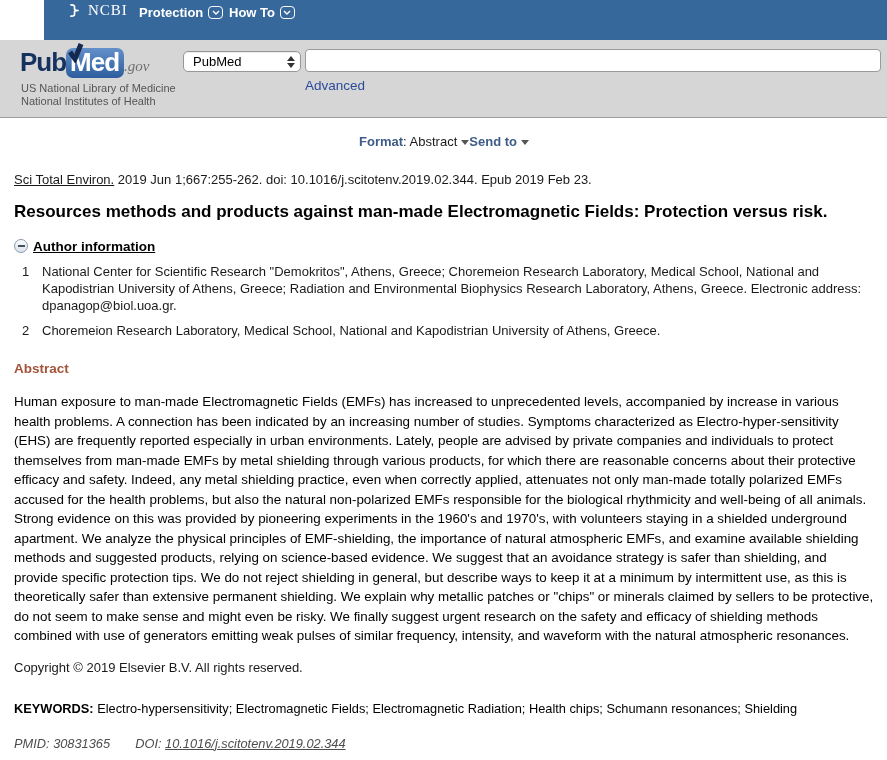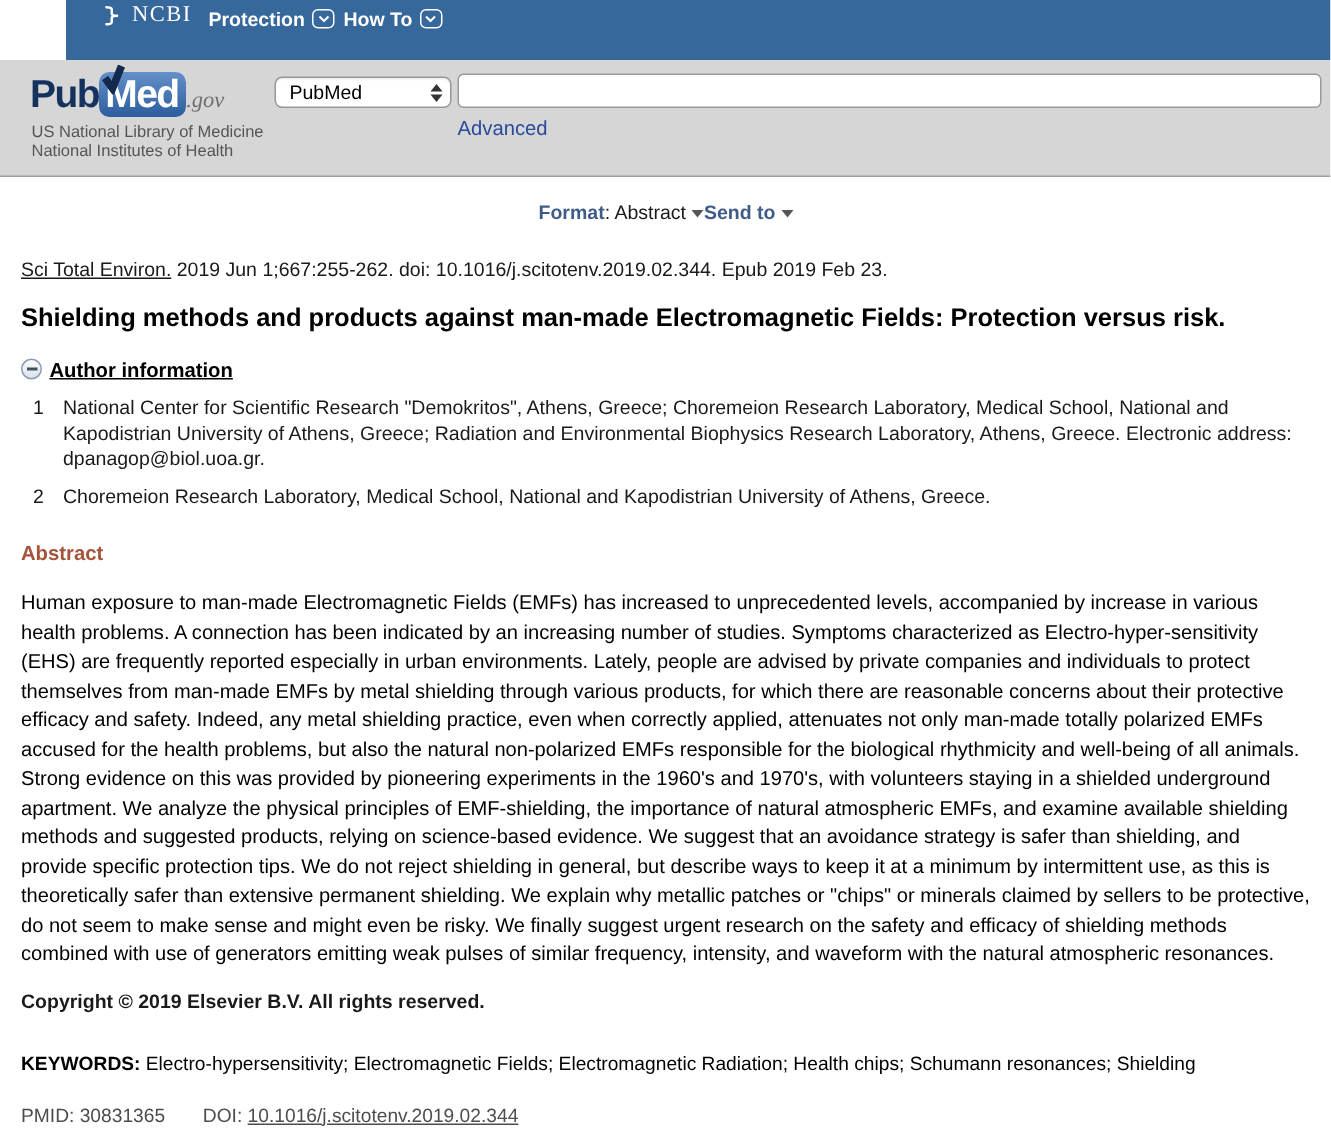--- a/index.html
+++ b/index.html
@@ -67,26 +67,26 @@
   .authinfo b { text-decoration:underline; cursor:pointer; color:#000; }
 
   .affil { margin-top:9px; font-size:13px; line-height:17px; color:#1a1a1a; }
   .affil-row { display:flex; margin-bottom:8px; }
   .affil-row .num { width:20px; flex:0 0 20px; margin-left:8px; }
   .affil-row .txt { flex:1; max-width:822px; }
 
   .abs-label { margin-top:22px; font-size:13.5px; font-weight:bold; color:#a5543a; }
   .abstract { margin-top:16px; font-size:13.4px; line-height:19.5px; color:#000; max-width:860px; }
 
-  .copyright { margin-top:14px; font-size:13px; color:#1a1a1a;font-weight:bold; }
+  .copyright { margin-top:14px; font-size:13px; color:#1a1a1a; }
 
   .keywords { margin-top:26px; font-size:12.8px; color:#000; }
   .keywords b { font-weight:bold; }
 
-  .ids { margin-top:20px; font-size:12.8px; color:#4d4d4d; }
+  .ids { margin-top:20px; font-size:12.8px; color:#4d4d4d;font-style:italic; }
   .ids .doi-link { color:#4d4d4d; text-decoration:underline; cursor:pointer; }
   .ids .gap { display:inline-block; width:18px; }
   .indexed { margin-top:11px; font-size:12px; color:#4d4d4d; }
 </style>
 </head>
 <body>
 
 <div class="topbar">
   <div class="ncbi-logo">
     <span style="display:inline-flex;">
@@ -143,21 +143,21 @@
     </div>
     <div class="right">
       <span class="navlink">Send to</span><span class="caret"></span>
     </div>
   </div>
 
   <div class="citation">
     <a>Sci Total Environ.</a><span> 2019 Jun 1;667:255-262. doi: 10.1016/j.scitotenv.2019.02.344. Epub 2019 Feb 23.</span>
   </div>
 
-  <h1 class="title">Shielding methods and products against man-made Electromagnetic Fields: Protection versus risk.</h1>
+  <h1 class="title">Resources methods and products against man-made Electromagnetic Fields: Protection versus risk.</h1>
 
 
   <div class="authinfo">
     <span class="collapse-icon"></span>
     <b>Author information</b>
   </div>
 
   <div class="affil">
     <div class="affil-row">
       <span class="num">1</span>

